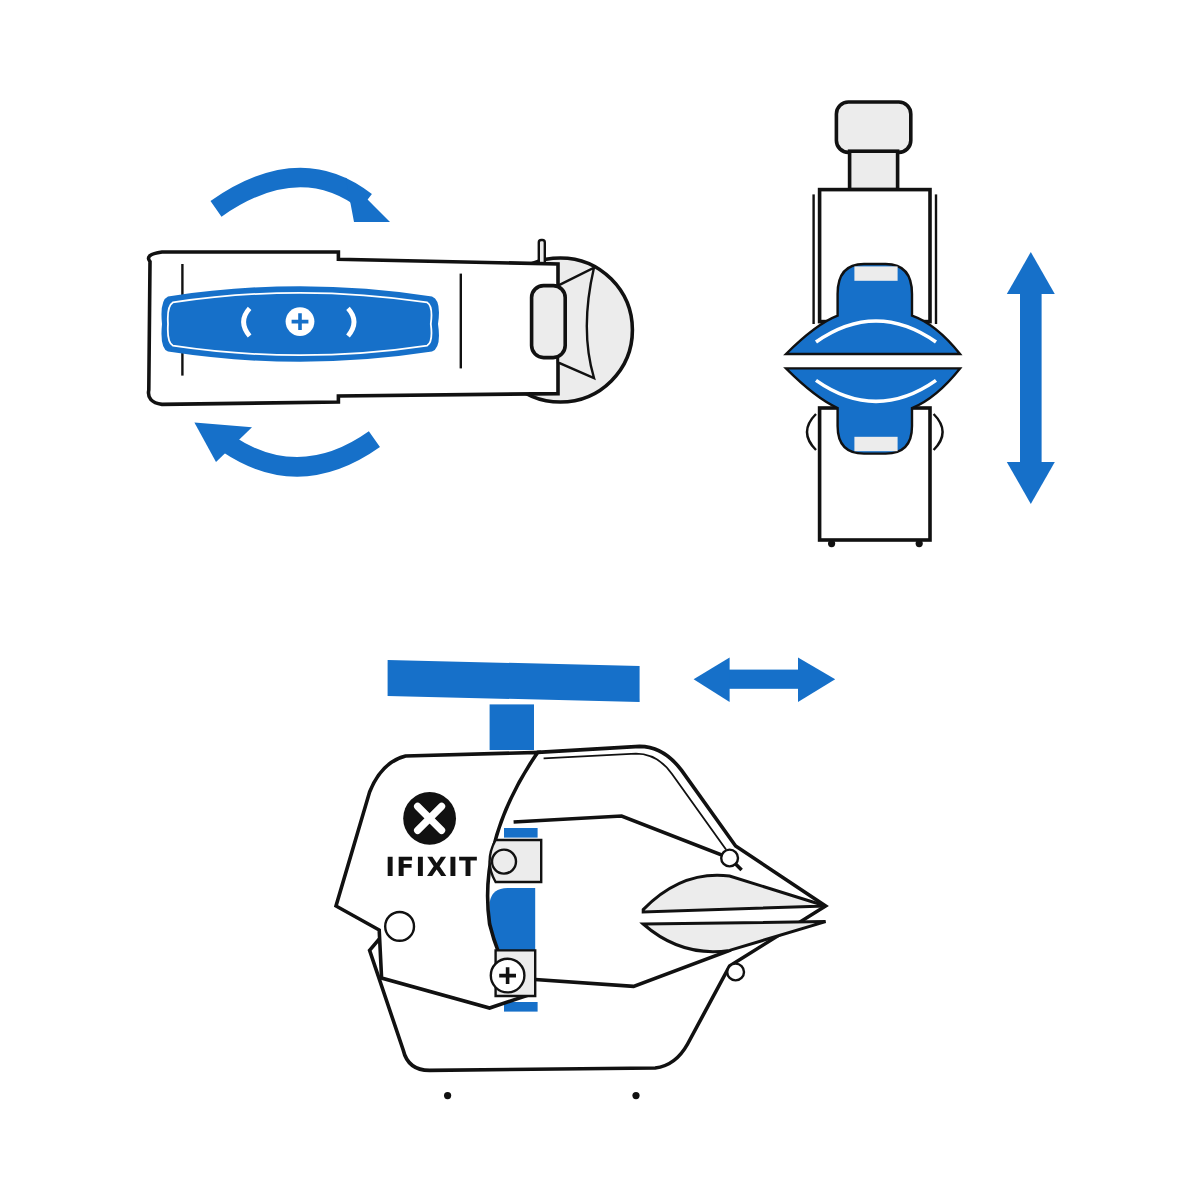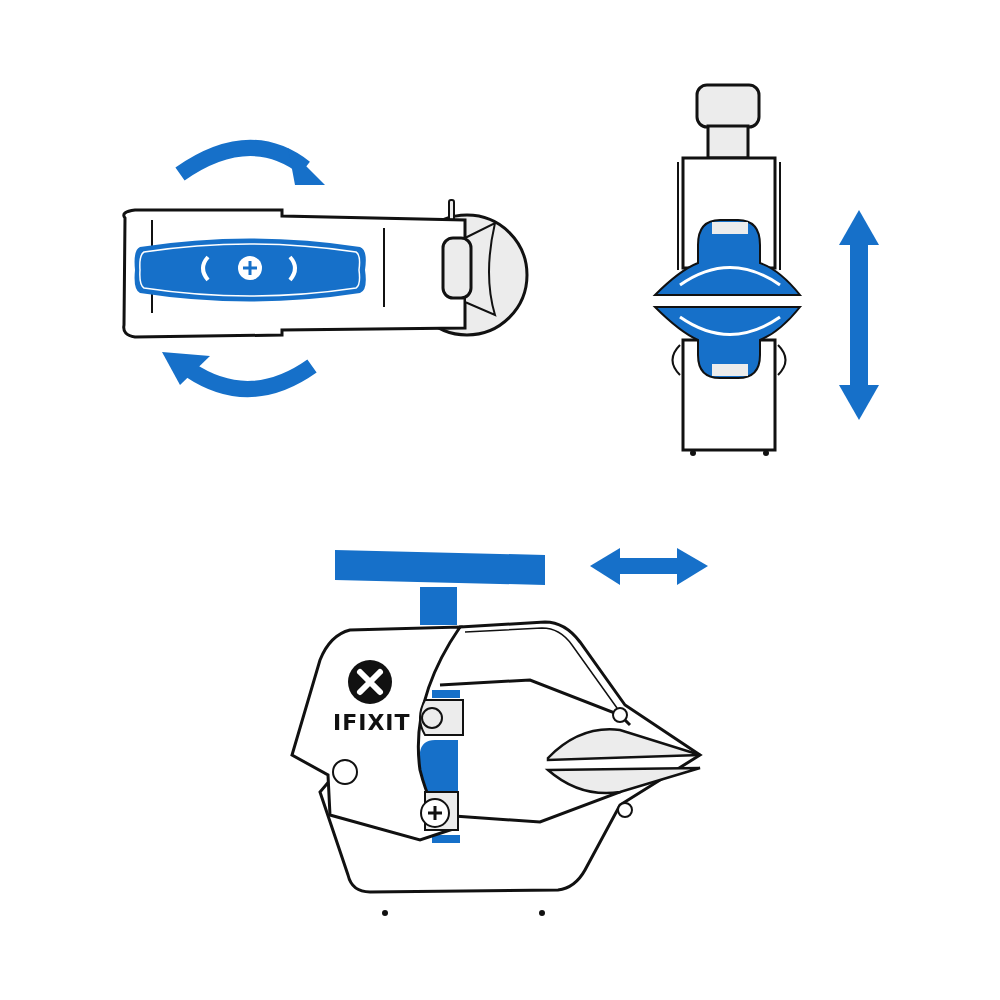--- a/index.html
+++ b/index.html
@@ -71,21 +71,21 @@
     </g>
 
     <g>
       <rect x="230" y="160" width="18" height="170" fill="#1670C9"></rect>
       <polygon points="219,175 239,140 259,175" fill="#1670C9"></polygon>
       <polygon points="219,315 239,350 259,315" fill="#1670C9"></polygon>
     </g>
   </svg>
 </div>
 
-<div class="panel" style="left:280px;top:530px;width:440px;height:400px;">
+<div class="panel" style="left:268px;top:530px;width:440px;height:400px;">
   <svg width="440" height="400" viewBox="0 0 440 400">
 
     <g>
       <polygon points="55,20 265,25 265,55 55,50" fill="#1670C9"></polygon>
       <rect x="140" y="57" width="37" height="38" fill="#1670C9"></rect>
     </g>
 
     <g>
       <rect x="335" y="28" width="65" height="16" fill="#1670C9"></rect>
       <polygon points="310,36 340,18 340,55" fill="#1670C9"></polygon>

